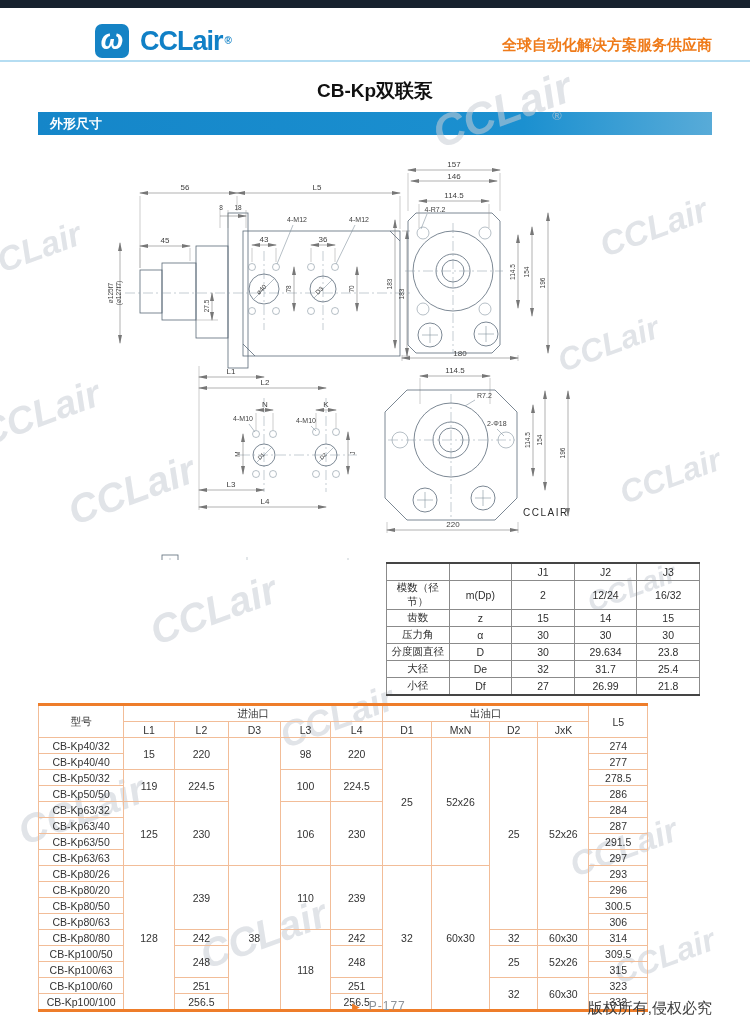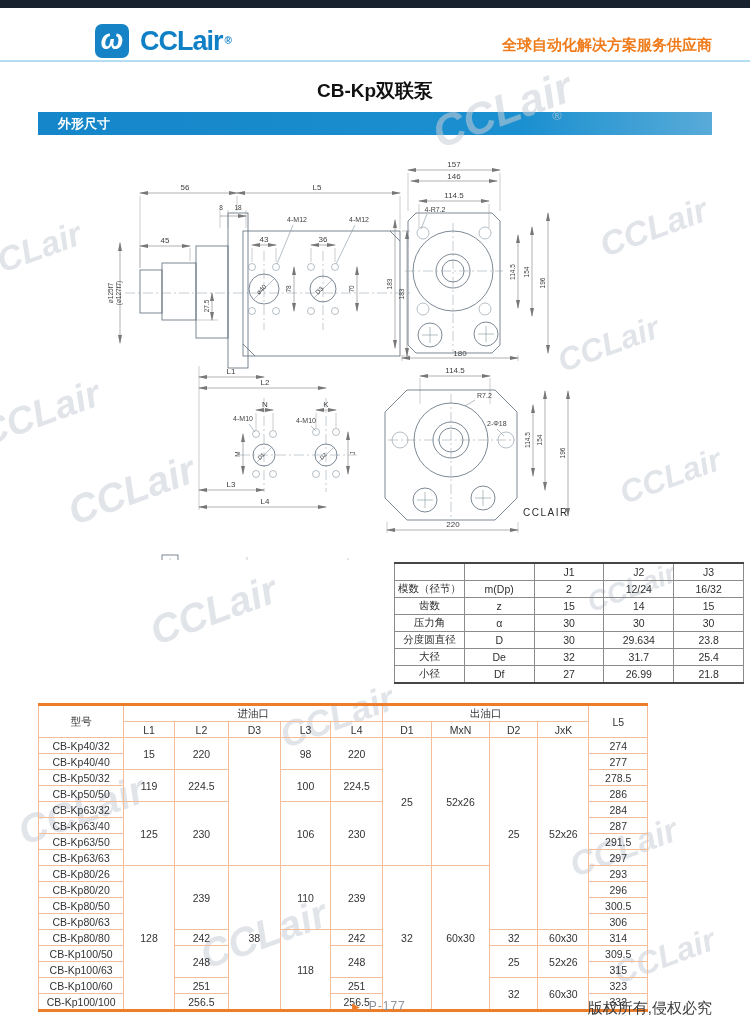--- a/index.html
+++ b/index.html
@@ -11,37 +11,37 @@
   .logo-icon{width:34px;height:34px;background:#1583c5;border-radius:7px;color:#fff;
              font-size:27px;font-weight:bold;font-style:italic;text-align:center;line-height:32px;}
   .logo-word{font-size:27px;font-weight:bold;color:#1080c6;letter-spacing:-1px;margin-left:11px;line-height:34px;}
   .logo-reg{font-size:10px;color:#1080c6;vertical-align:top;margin-left:2px;}
   .tagline{position:absolute;right:38px;top:36px;color:#ef7b1a;font-weight:bold;font-size:15px;}
   .divider{position:absolute;left:0;top:60px;width:750px;height:2px;background:#b5ddf2;}
   .doc-title{position:absolute;left:0;top:78px;width:750px;text-align:center;
              font-size:19px;font-weight:bold;color:#101010;}
   .banner{position:absolute;left:38px;top:112px;width:674px;height:23px;
           background:linear-gradient(90deg,#1586c9 0%,#1b90d0 72%,#58abd8 100%);
-          color:#fff;font-size:13px;font-weight:bold;line-height:23px;padding-left:20px;box-sizing:border-box;}
+          color:#fff;font-size:13px;font-weight:bold;line-height:23px;padding-left:12px;box-sizing:border-box;}
   
   .wm{position:absolute;z-index:1;color:#c9ced6;opacity:.55;font-weight:bold;font-style:italic;
       transform:rotate(-20deg);white-space:nowrap;pointer-events:none;}
   
   .draw{position:absolute;left:25px;top:148px;z-index:2;}
   .draw .ln{stroke:#5b6a78;stroke-width:.8;fill:none;}
   .draw .thin{stroke:#8593a0;stroke-width:.6;fill:none;}
   .draw .cl{stroke:#8a99a6;stroke-width:.5;fill:none;stroke-dasharray:10 3 2 3;}
   .draw .dim{stroke:#7d7d7d;stroke-width:.6;fill:none;}
   .draw .ext{stroke:#9a9a9a;stroke-width:.5;fill:none;}
   .draw text{fill:#3f3f3f;font-family:"Liberation Sans",sans-serif;}
   .draw .t8{font-size:8px;}  .draw .t7{font-size:7px;}  .draw .t65{font-size:6.5px;}
   .draw .t55{font-size:5.5px;} .draw .t10{font-size:10px;letter-spacing:1.5px;fill:#2b2b2b;}
   .draw .rc{stroke:#c98f80;stroke-width:.5;fill:none;stroke-dasharray:10 3 2 3;}
   
-  .gear-wrap{position:absolute;left:394px;top:562px;width:350px;z-index:2;}
+  .gear-wrap{position:absolute;left:386px;top:562px;width:314px;z-index:2;}
   table.gear{width:100%;border-collapse:collapse;table-layout:fixed;
              border-top:2px solid #454545;border-bottom:2px solid #454545;}
   table.gear td,table.gear th{border:1px solid #8b8b8b;font-size:10.5px;font-weight:normal;
              text-align:center;height:16px;padding:0;color:#2f2f2f;}
   
   .main-wrap{position:absolute;left:38px;top:703px;width:610px;z-index:2;}
   table.main{width:100%;border-collapse:collapse;table-layout:fixed;
              border-top:3px solid #ee7d2a;border-bottom:3px solid #ee7d2a;}
   table.main th,table.main td{border:1px solid #f2bd98;font-size:10.5px;font-weight:normal;
              text-align:center;padding:0;color:#333;}

